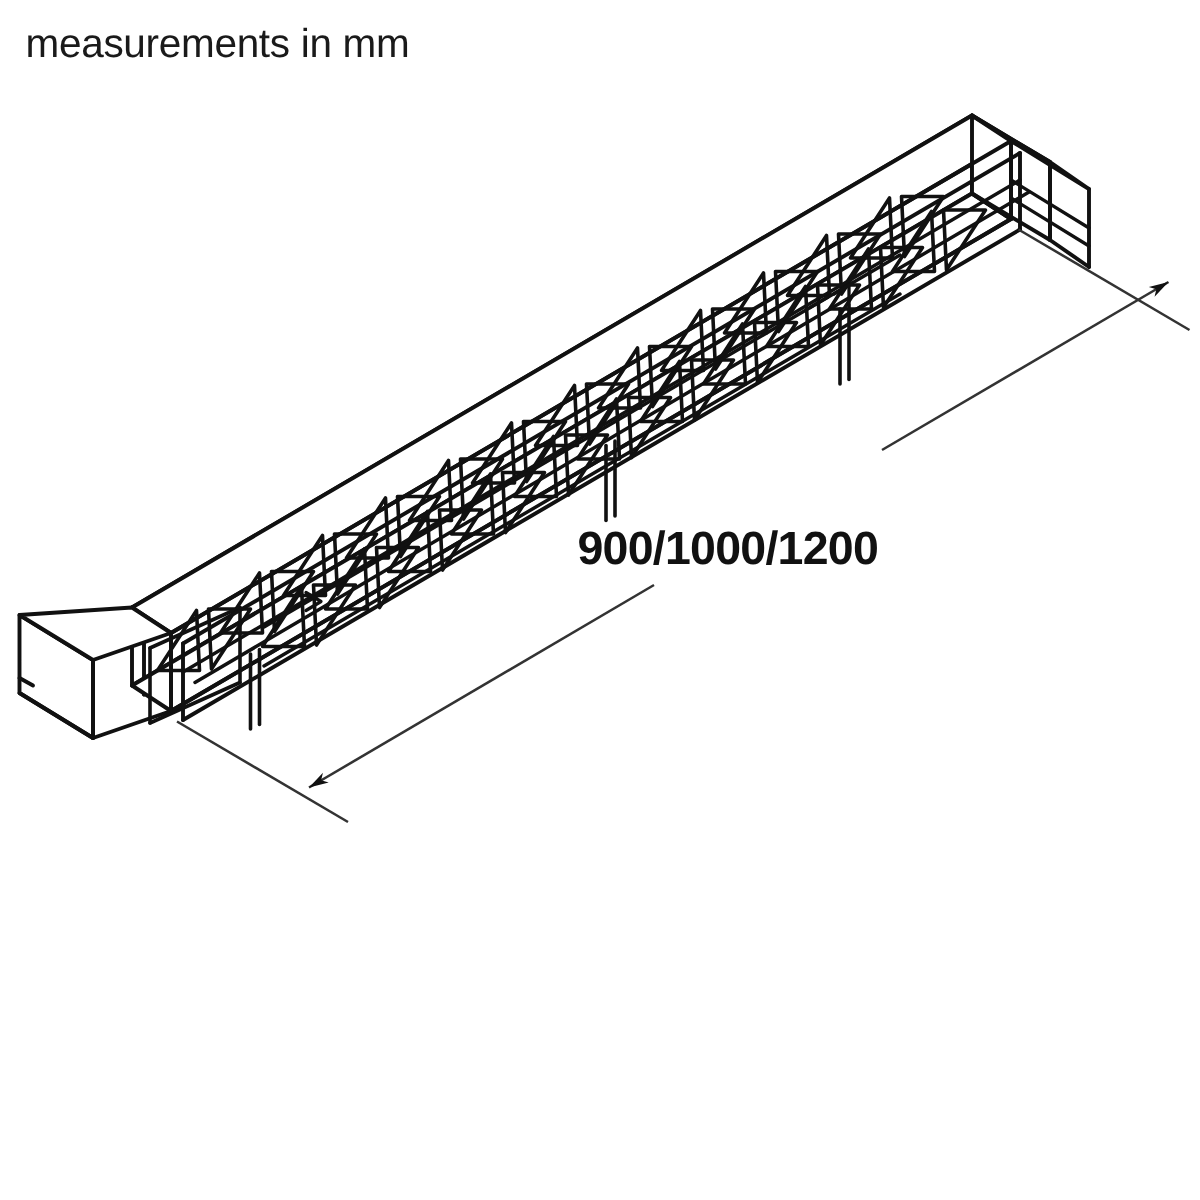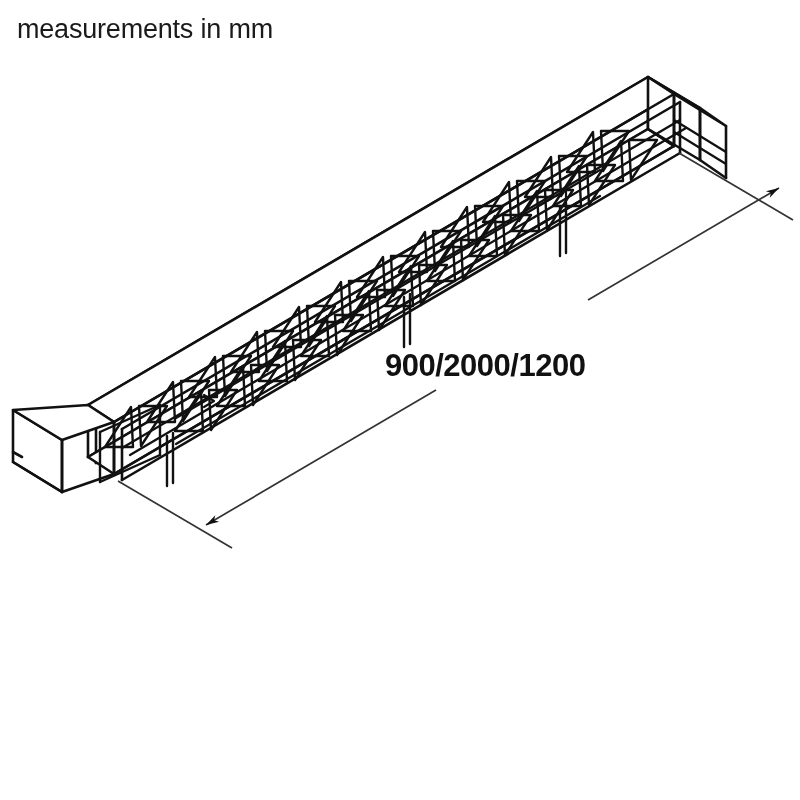--- a/index.html
+++ b/index.html
@@ -251,15 +251,15 @@
 
       <path d="M 436,390 L 206,525" marker-end="url(#arrowL)"></path>
 
       <path d="M 588,300 L 779,188" marker-end="url(#arrowR)"></path>
     </g>
 
   </svg>
 
   <div class="note-text">measurements in mm</div>
 
-  <div class="dim-text">900/2000/1200</div>
+  <div class="dim-text">900/1000/1200</div>
 
 </div>
 
 </body></html>

